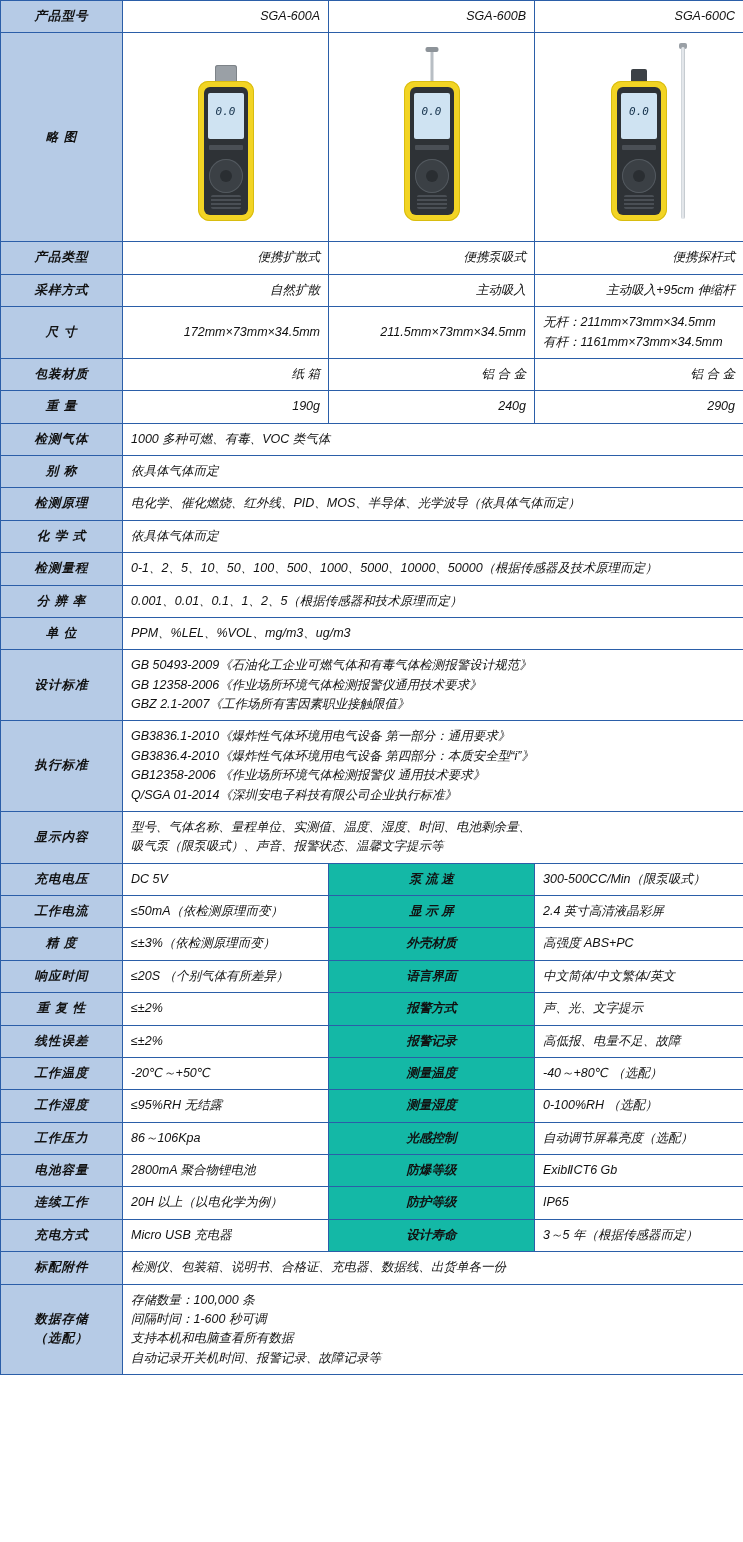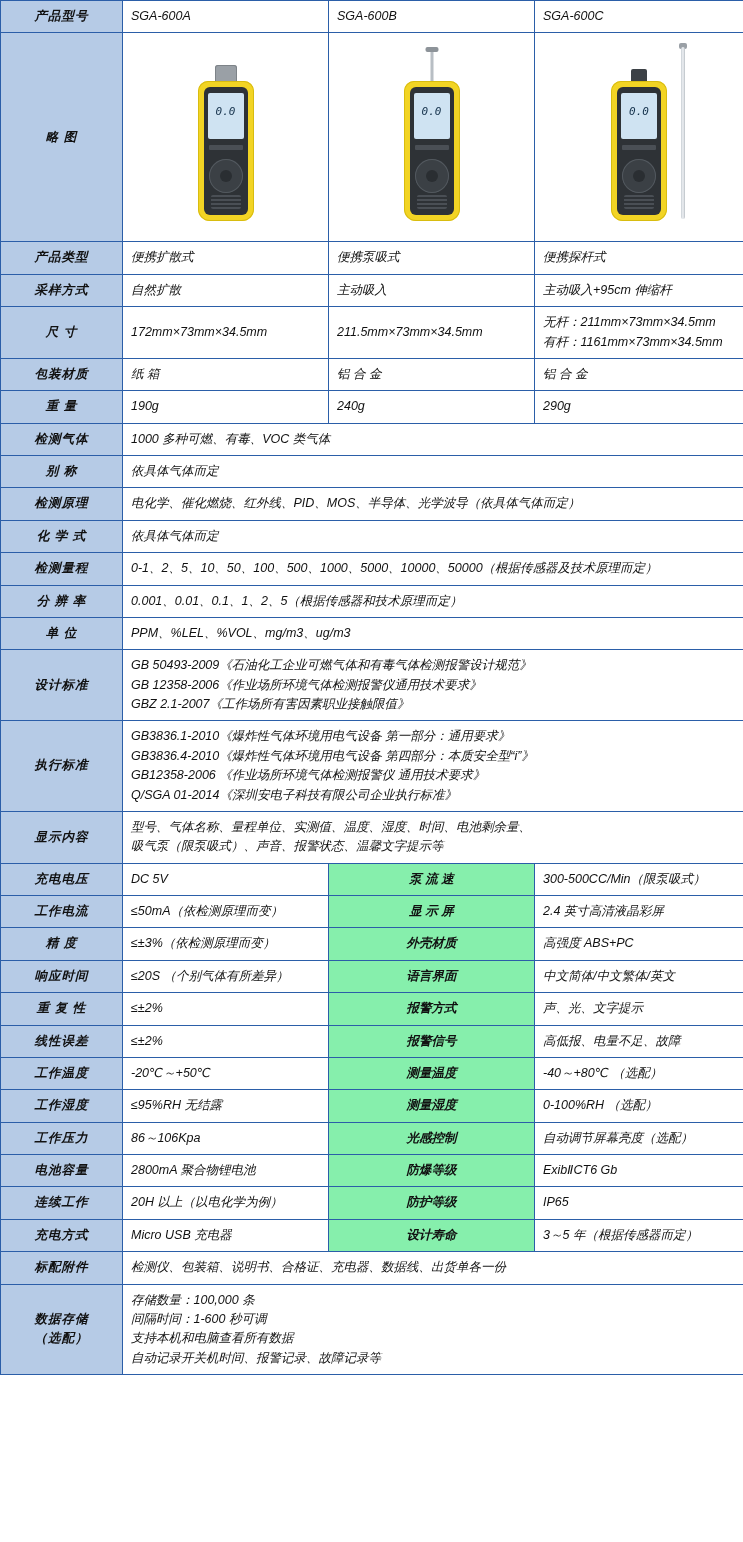--- a/index.html
+++ b/index.html
@@ -28,23 +28,23 @@
     font-weight:bold;
     text-align:center;
     font-size:13px;
     letter-spacing:1px;
     width:122px;
   }
   td.val{
     background:#ffffff;
     text-align:left;
   }
-  td.val.ctr{text-align:left;}
+  td.val.ctr{text-align:right;}
   td.hdr{
-    background:#86efac;
+    background:#14b8a6;
     color:#12305e;
     font-weight:bold;
     text-align:center;
     font-size:13px;
   }
   td.img-cell{
     background:#ffffff;
     text-align:center;
     padding:4px;
     height:196px;
@@ -392,21 +392,21 @@
   </tr>
   <tr>
     <td class="lbl">重 复 性</td>
     <td class="val">≤±2%</td>
     <td class="hdr">报警方式</td>
     <td class="val">声、光、文字提示</td>
   </tr>
   <tr>
     <td class="lbl">线性误差</td>
     <td class="val">≤±2%</td>
-    <td class="hdr">报警信号</td>
+    <td class="hdr">报警记录</td>
     <td class="val">高低报、电量不足、故障</td>
   </tr>
   <tr>
     <td class="lbl">工作温度</td>
     <td class="val">-20℃～+50℃</td>
     <td class="hdr">测量温度</td>
     <td class="val">-40～+80℃ （选配）</td>
   </tr>
   <tr>
     <td class="lbl">工作湿度</td>

